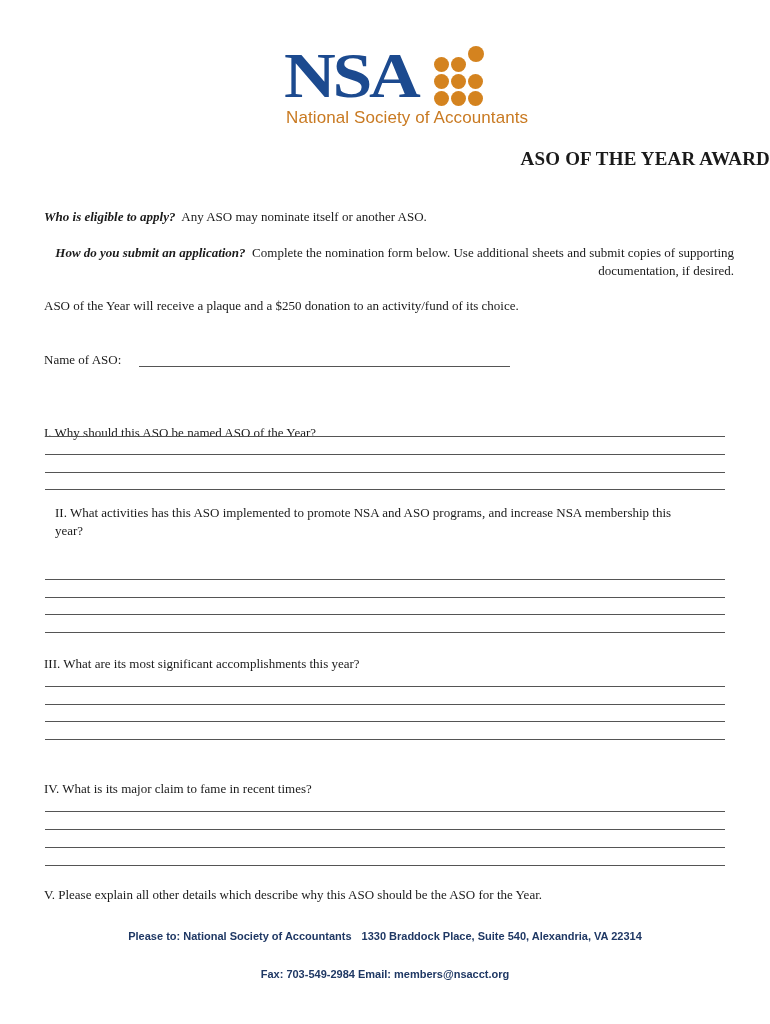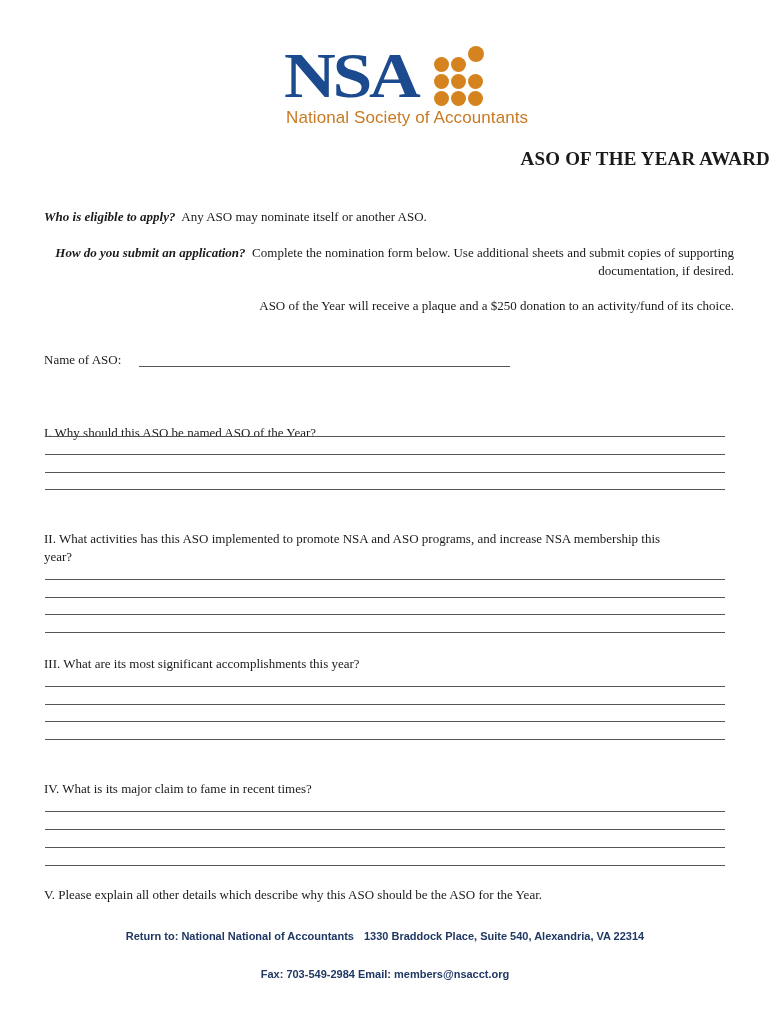--- a/index.html
+++ b/index.html
@@ -131,34 +131,34 @@
 <div class="para" style="top:208px;">
   <span class="lead">Who is eligible to apply?</span>&nbsp;
   <span>Any ASO may nominate itself or another ASO.</span>
 </div>
 
 <div class="para" style="top:244px;text-align:right;">
   <span class="lead">How do you submit an application?</span>&nbsp;
   <span>Complete the nomination form below.  Use additional sheets and submit copies of supporting documentation, if desired.</span>
 </div>
 
-<div class="para" style="top:297px;text-align:right;">ASO of the Year will receive a plaque and a $250 donation to an activity/fund of its choice.</div>
+<div class="para" style="top:297px;">ASO of the Year will receive a plaque and a $250 donation to an activity/fund of its choice.</div>
 
 <div class="para" style="top:351px; width:auto;">Name of ASO:</div>
 <div class="name-line"></div>
 
 <div class="para" style="top:424px;">I. Why should this ASO be named ASO of the Year?</div>
 <div>
   <div class="rule" style="top:436px;"></div>
   <div class="rule" style="top:454px;"></div>
   <div class="rule" style="top:472px;"></div>
   <div class="rule" style="top:489px;"></div>
 </div>
 
-<div class="para" style="top:530px; width:640px;">II.  What activities has this ASO implemented to promote NSA and ASO programs, and increase NSA membership this year?</div>
+<div class="para" style="top:504px; width:640px;margin-left:11px;">II.  What activities has this ASO implemented to promote NSA and ASO programs, and increase NSA membership this year?</div>
 <div>
   <div class="rule" style="top:579px;"></div>
   <div class="rule" style="top:597px;"></div>
   <div class="rule" style="top:614px;"></div>
   <div class="rule" style="top:632px;"></div>
 </div>
 
 <div class="para" style="top:655px;">III. What are its most significant accomplishments this year?</div>
 <div>
   <div class="rule" style="top:686px;"></div>
@@ -171,18 +171,18 @@
 <div>
   <div class="rule" style="top:811px;"></div>
   <div class="rule" style="top:829px;"></div>
   <div class="rule" style="top:847px;"></div>
   <div class="rule" style="top:865px;"></div>
 </div>
 
 <div class="para" style="top:886px;">V. Please explain all other details which describe why this ASO should be the ASO for the Year.</div>
 
 <div class="footer" style="top:930px;">
-  <span>Return to:  National National of Accountants</span><span class="sp"></span><span>1330 Braddock Place, Suite 540, Alexandria, VA 22314</span>
+  <span>Please to:  National Society of Accountants</span><span class="sp"></span><span>1330 Braddock Place, Suite 540, Alexandria, VA 22314</span>
 </div>
 <div class="footer" style="top:968px;">
   <span>Fax: 703-549-2984</span>
   <span>Email: members@nsacct.org</span>
 </div>
 
 </body></html>

